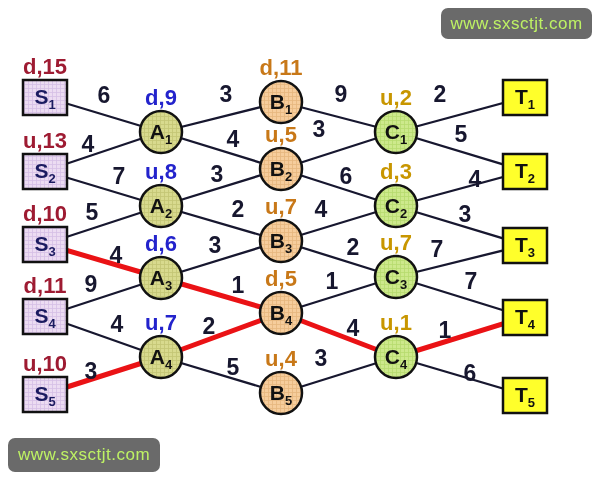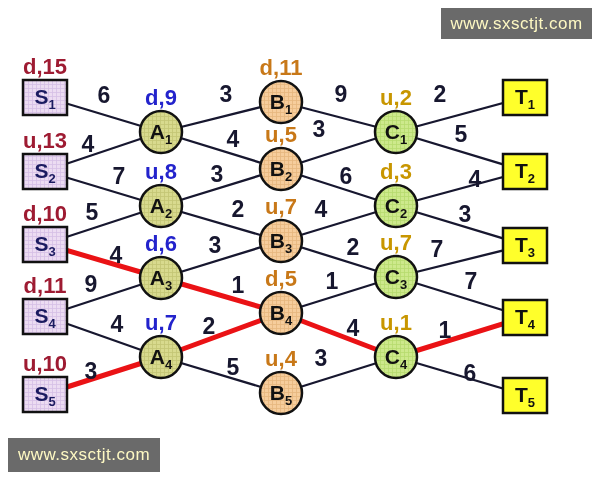--- a/index.html
+++ b/index.html
@@ -3,24 +3,25 @@
 <meta charset="utf-8">
 <style>
   html,body{margin:0;padding:0;background:#fff;}
   .stage{
     position:relative;width:600px;height:480px;background:#ffffff;overflow:hidden;
     font-family:"Liberation Sans",sans-serif;
   }
   svg{position:absolute;left:0;top:0;}
   svg text{font-family:"Liberation Sans",sans-serif;}
   .wm{
-    position:absolute;background:#6a6a6a;color:#fef9c3;
+    position:absolute;background:#6a6a6a;color:#bef264;
     display:flex;align-items:center;justify-content:center;
     font-size:17px;letter-spacing:0.5px;
     font-family:"Liberation Sans",sans-serif;
+    border-radius:7px;
   }
   .wm-top{left:441px;top:8px;width:151px;height:31px;}
   .wm-bottom{left:8px;top:438px;width:152px;height:34px;}
 </style>
 </head>
 <body>
 
 <div class="stage">
   <svg id="graph" width="600" height="480" viewBox="0 0 600 480">
       <defs>

